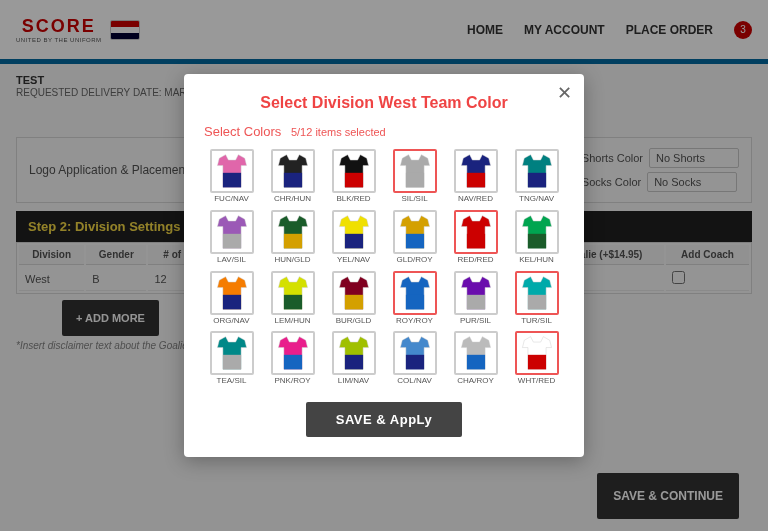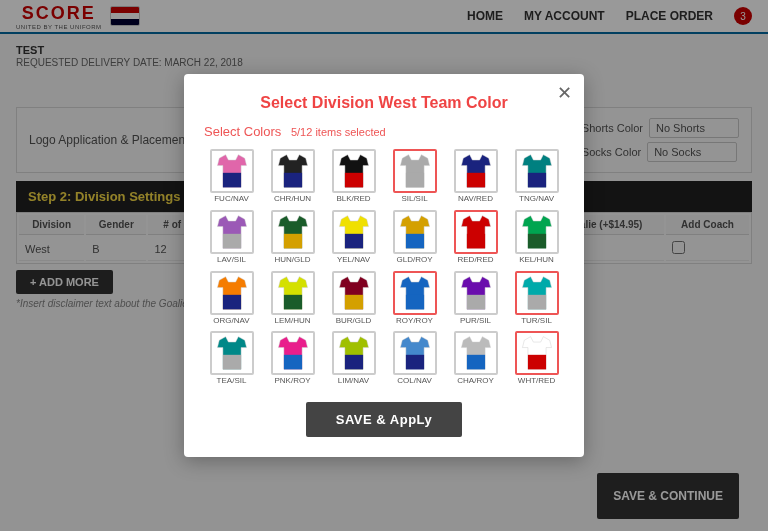--- a/index.html
+++ b/index.html
@@ -1,26 +1,26 @@
 <!DOCTYPE html>
 <html><head>
   <meta charset="utf-8">
   <style>
     * { box-sizing: border-box; margin: 0; padding: 0; }
     body { font-family: Arial, sans-serif; background: #f5f5f5; width: 768px; height: 531px; overflow: hidden; position: relative; }
 
     
     .header {
       background: #fff;
-      border-bottom: 2px solid #0369a1;
+      border-bottom: 5px solid #0369a1;
       display: flex;
       align-items: center;
       justify-content: space-between;
       padding: 8px 16px;
-      height: 34px;
+      height: 64px;
     }
     .logo-area { display: flex; align-items: center; gap: 8px; }
     .nav-links { display: flex; gap: 21px; align-items: center; }
     .nav-links a { text-decoration: none; color: #333; font-size: 12px; font-weight: 600; }
     .cart-icon { background: #c00; color: #fff; border-radius: 50%; width: 18px; height: 18px; display: flex; align-items: center; justify-content: center; font-size: 10px; }
 
     
     .breadcrumb { padding: 10px 16px 4px; font-size: 11px; color: #666; }
     .breadcrumb .test-label { font-weight: 700; font-size: 11px; color: #333; display: block; }
     .breadcrumb .delivery-date { font-size: 10px; color: #666; }
@@ -78,26 +78,27 @@
       padding: 8px 12px;
       margin-top: 8px;
     }
     .division-table { background: #fff; border: 1px solid #ddd; width: 100%; }
     .division-table th { font-size: 10px; color: #555; font-weight: 600; padding: 4px 6px; border-bottom: 1px solid #ddd; background: #f9f9f9; }
     .division-table td { font-size: 11px; color: #555; padding: 4px 6px; border-bottom: 1px solid #eee; }
     .add-more-btn {
       background: #333;
       color: #fff;
       border: none;
-      padding: 6px 14px;
+      padding: 12px 14px;
       font-size: 11px;
       font-weight: 700;
       margin-top: 6px;
       cursor: pointer;
       border-radius: 2px;
+      margin-left: 46px;
     }
     .disclaimer { font-size: 10px; color: #888; margin-top: 4px; font-style: italic; }
     .save-continue-btn {
       position: absolute;
       bottom: 12px;
       right: 29px;
       background: #333;
       color: #fff;
       padding: 16px 16px;
       font-size: 12px;

